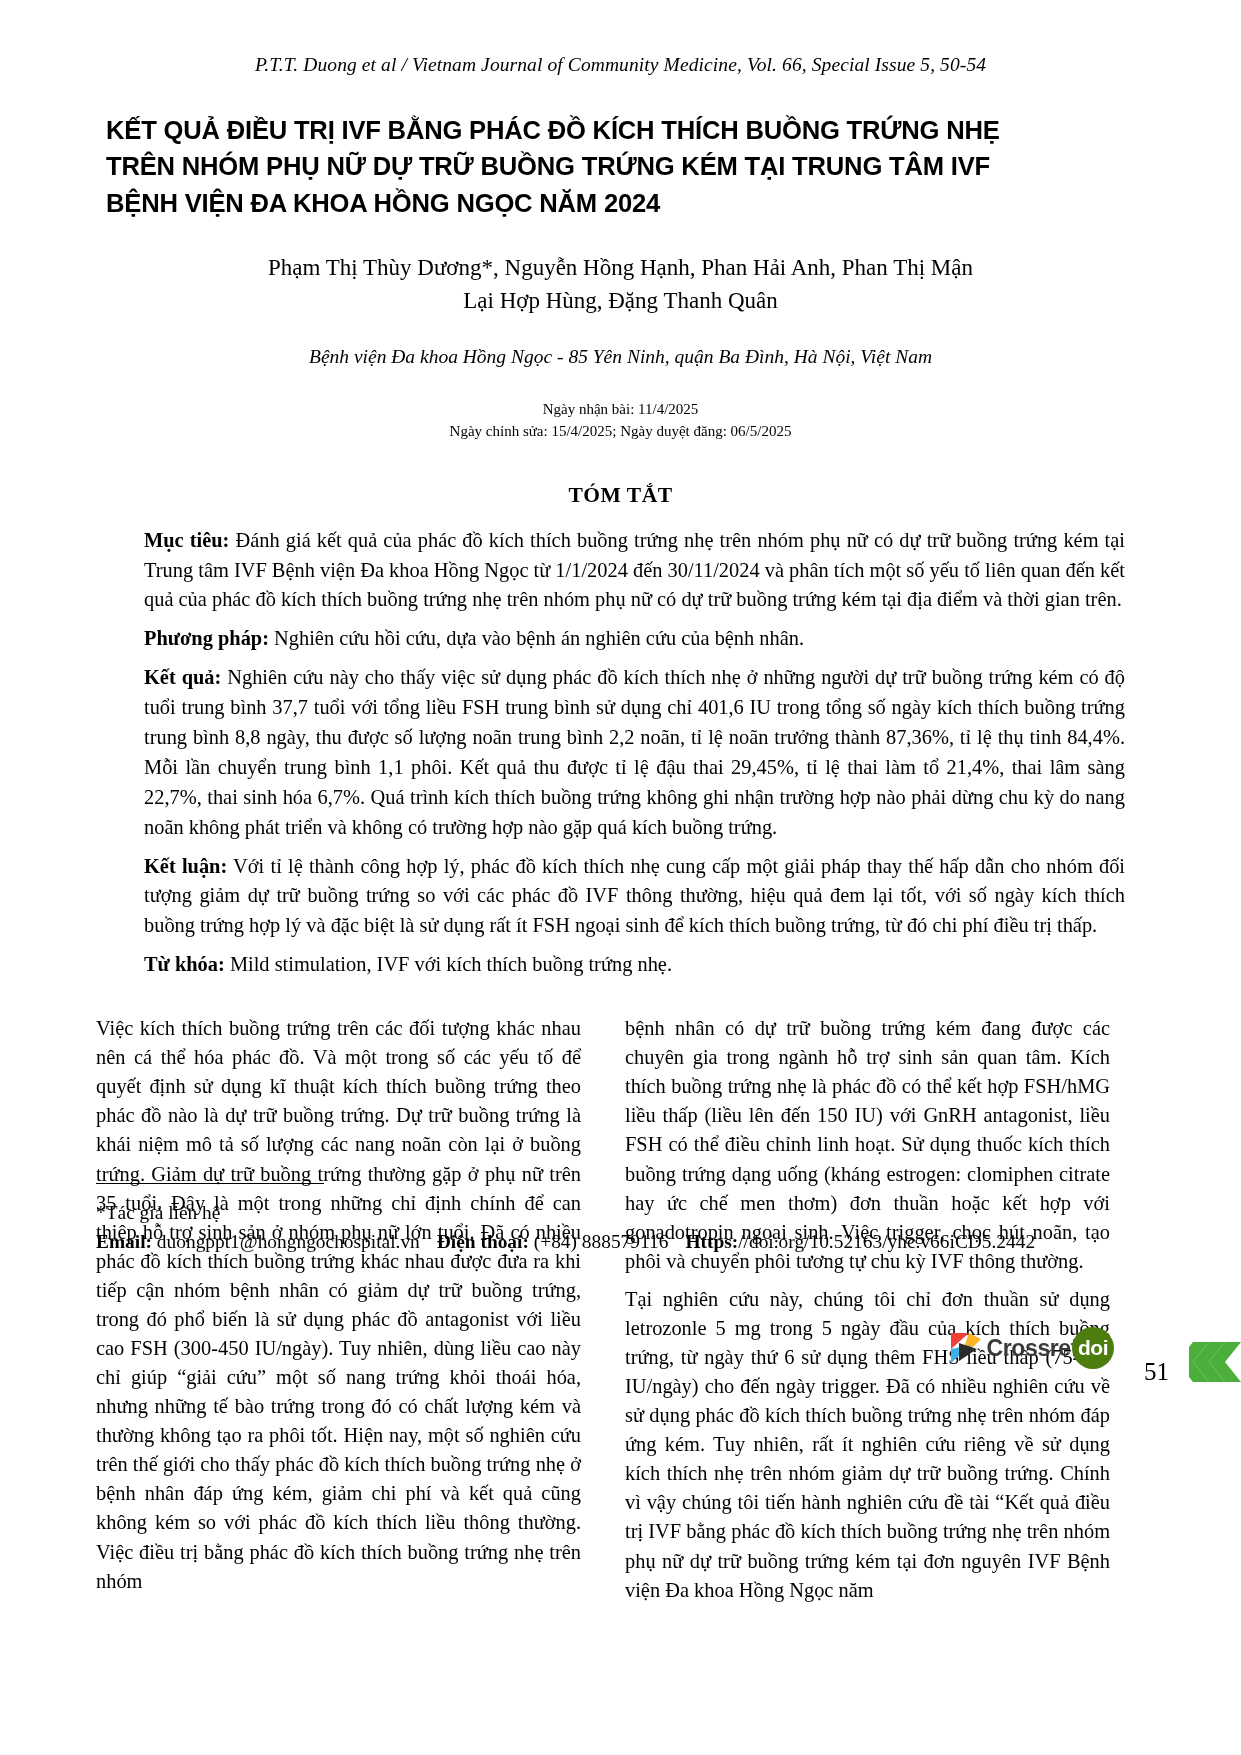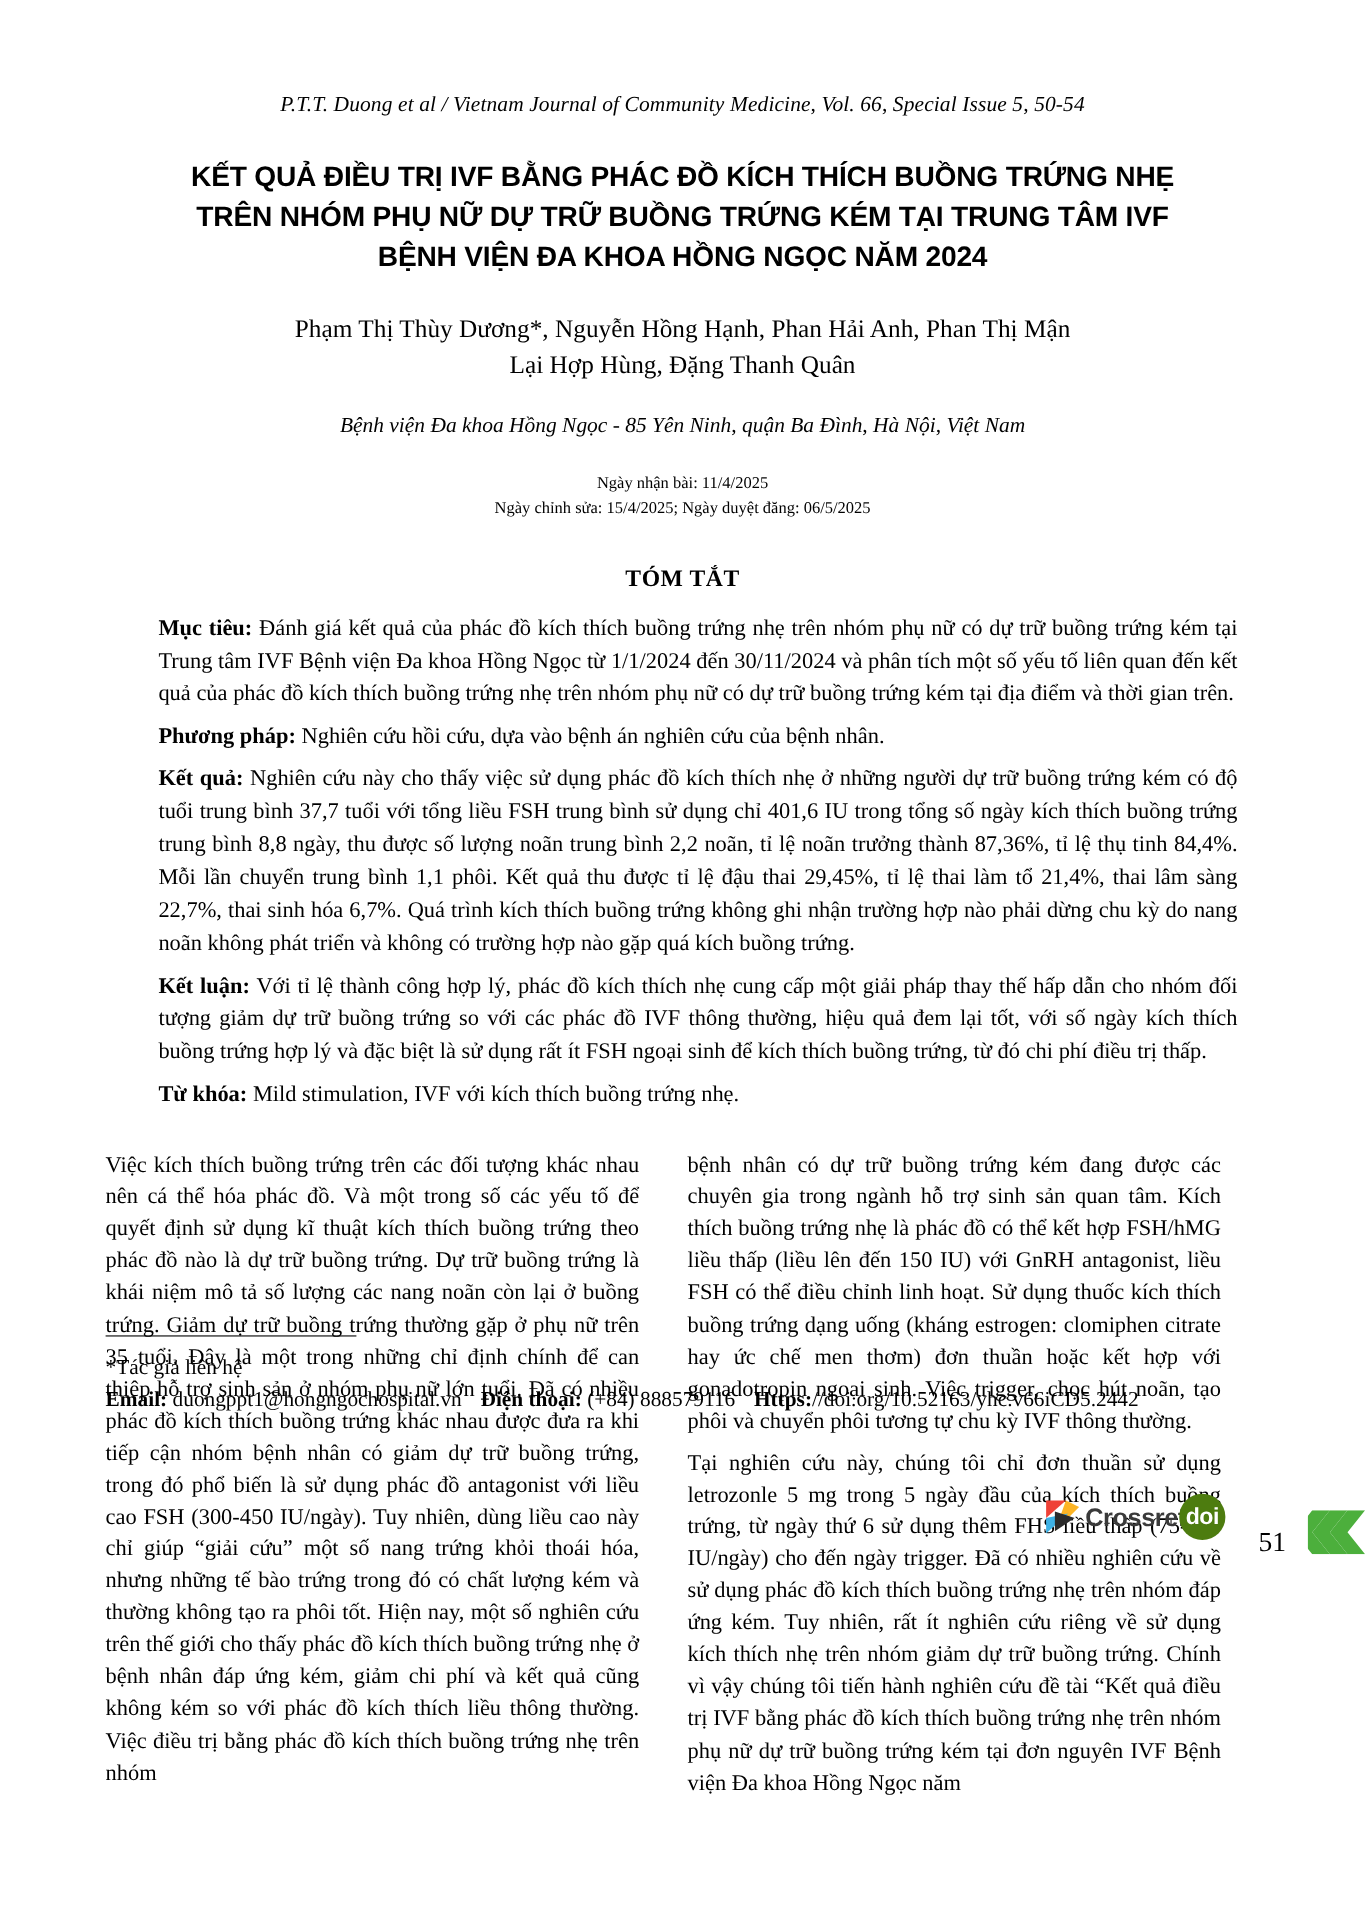--- a/index.html
+++ b/index.html
@@ -15,38 +15,37 @@
     color: #000000;
     overflow: hidden;
   }
   .page {
     position: absolute;
     left: 0; top: 0;
     width: 1241px;
     height: 1406px;
     box-sizing: border-box;
     padding: 44px 96px 0 96px;
-    margin-top: 31px;
   }
   
   .runninghead {
     text-align: center;
     font-style: italic;
     font-size: 19.5px;
     letter-spacing: 0.1px;
     margin-top: 10px;
     margin-bottom: 36px;
   }
   
   .title {
     font-family: "Liberation Sans", "DejaVu Sans", sans-serif;
     font-weight: bold;
     font-size: 25.6px;
     line-height: 1.42;
-    text-align: center;
+    text-align: left;
     letter-spacing: -0.2px;
     margin: 0 10px 30px 10px;
   }
   .title .tline { display: block; }
   
   .authors {
     text-align: center;
     font-size: 23px;
     line-height: 1.45;
     margin-bottom: 28px;

